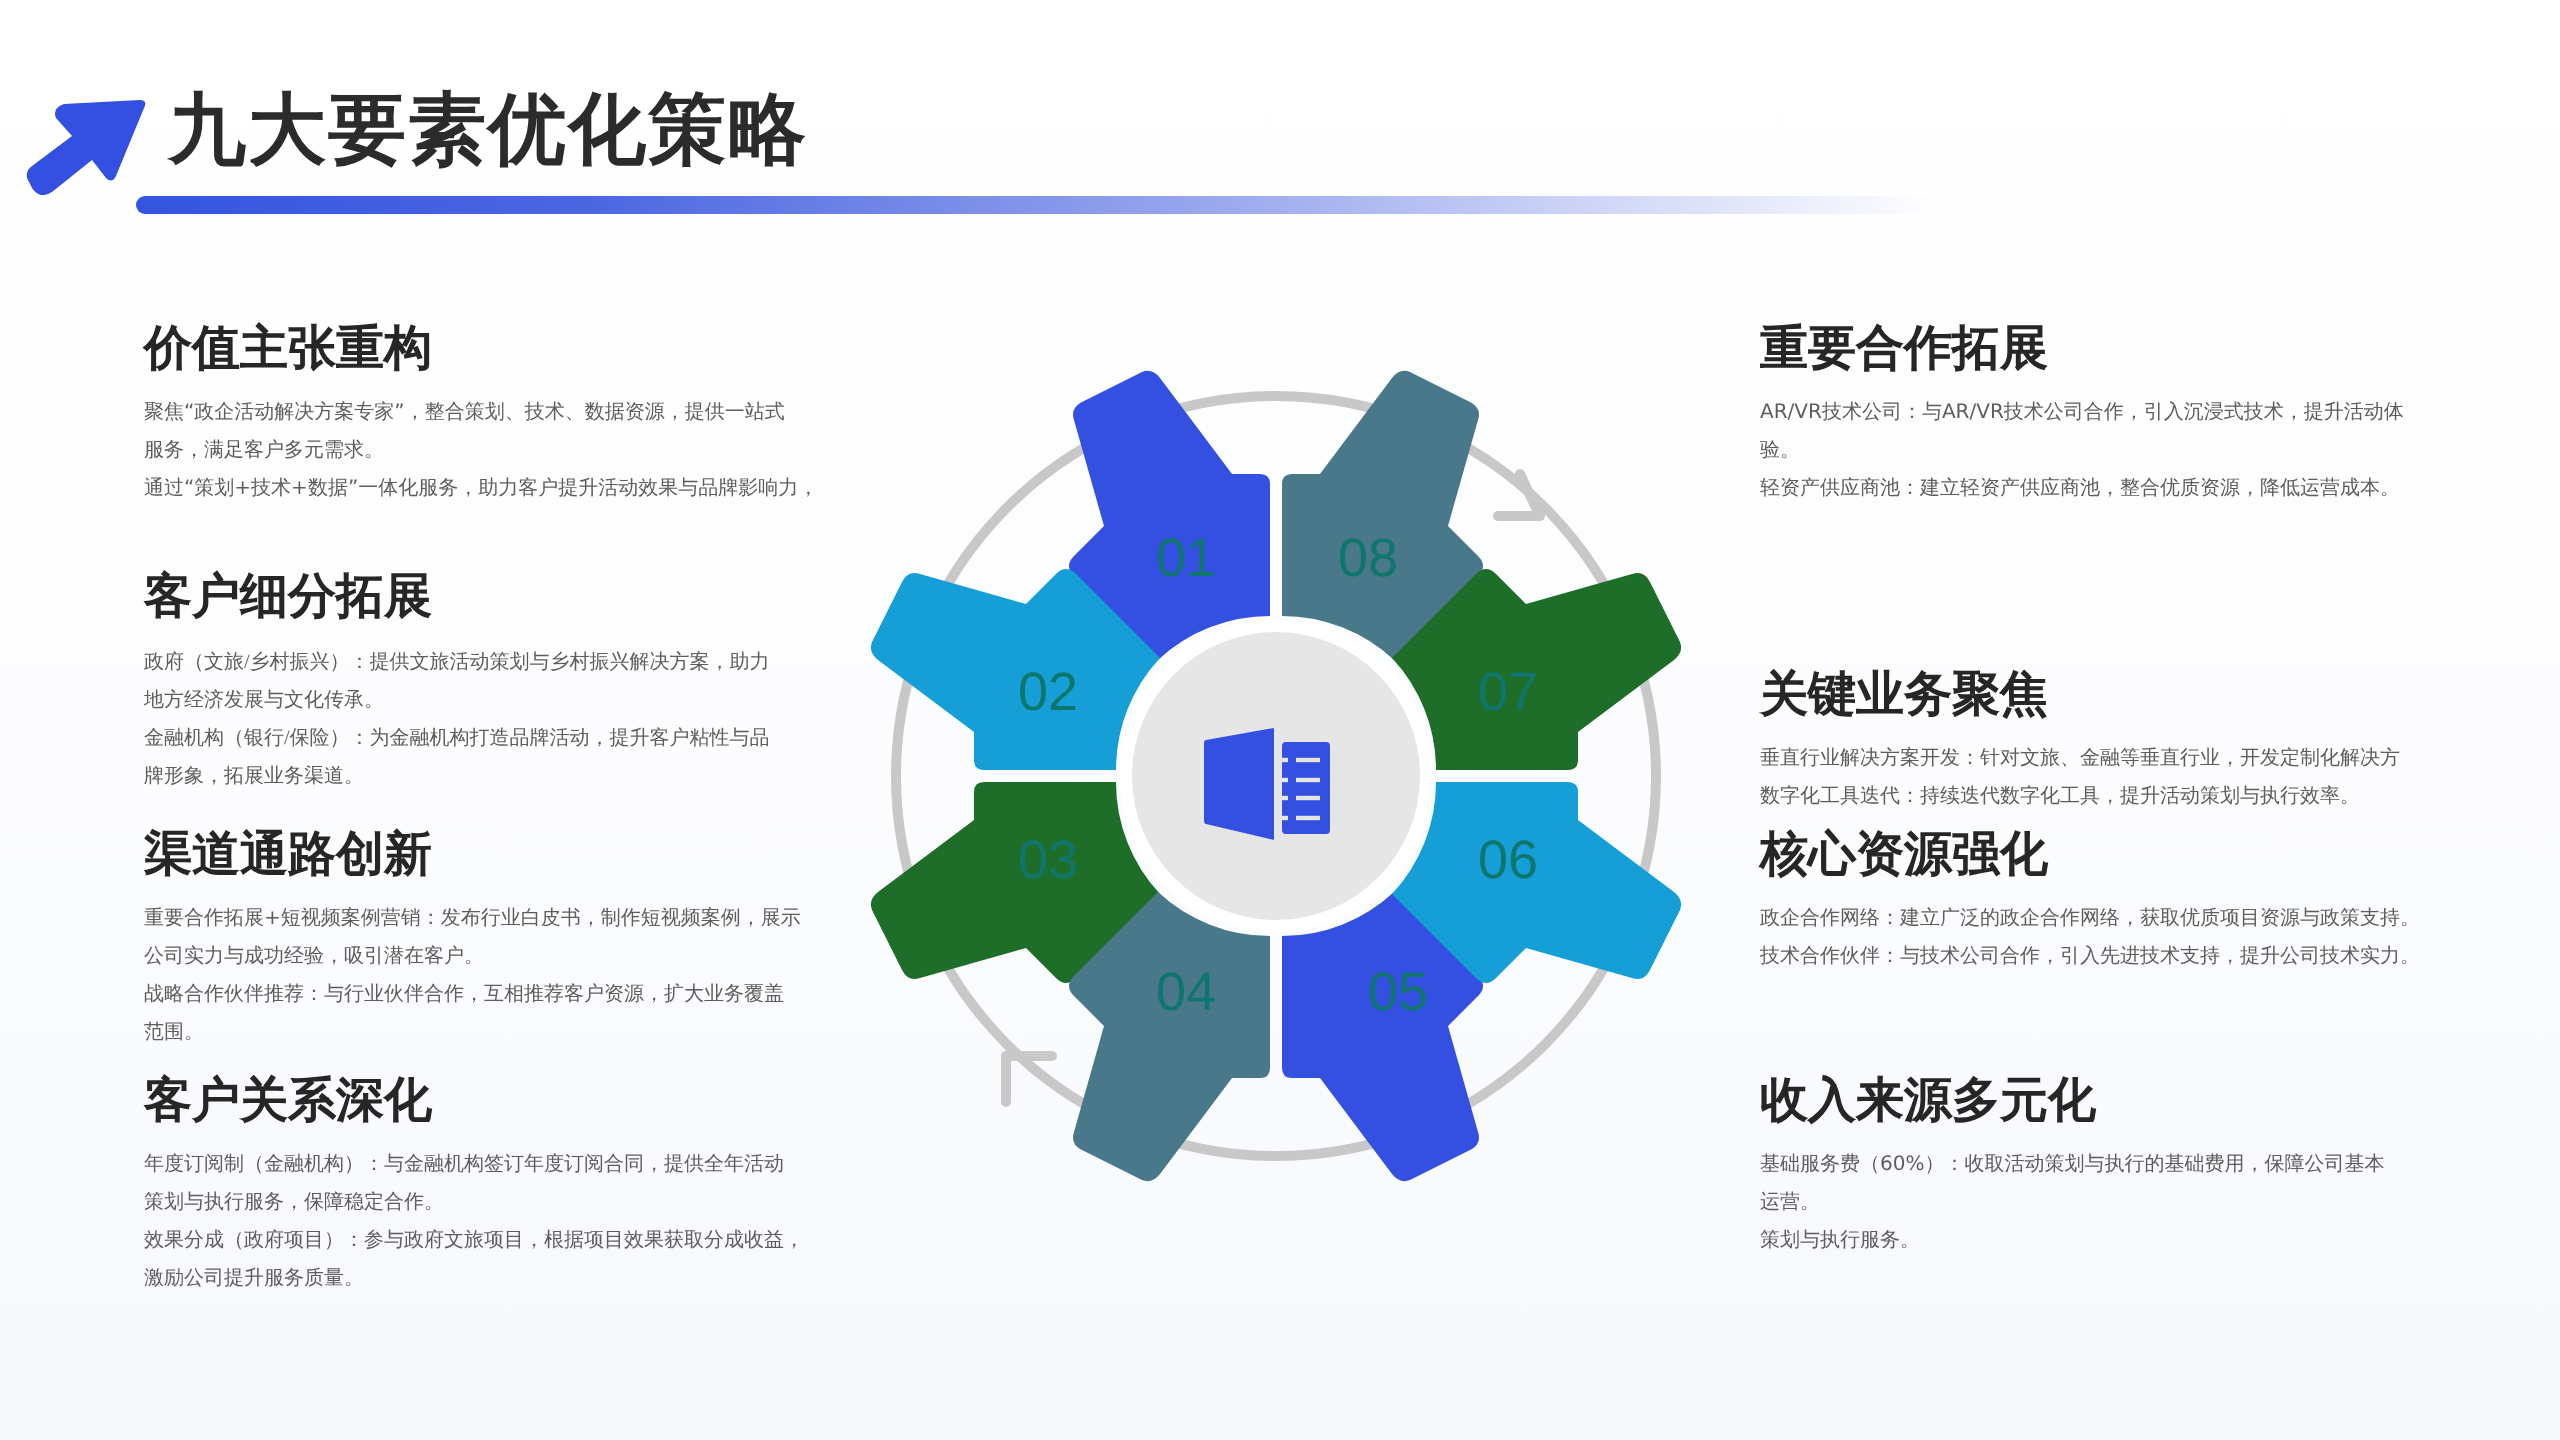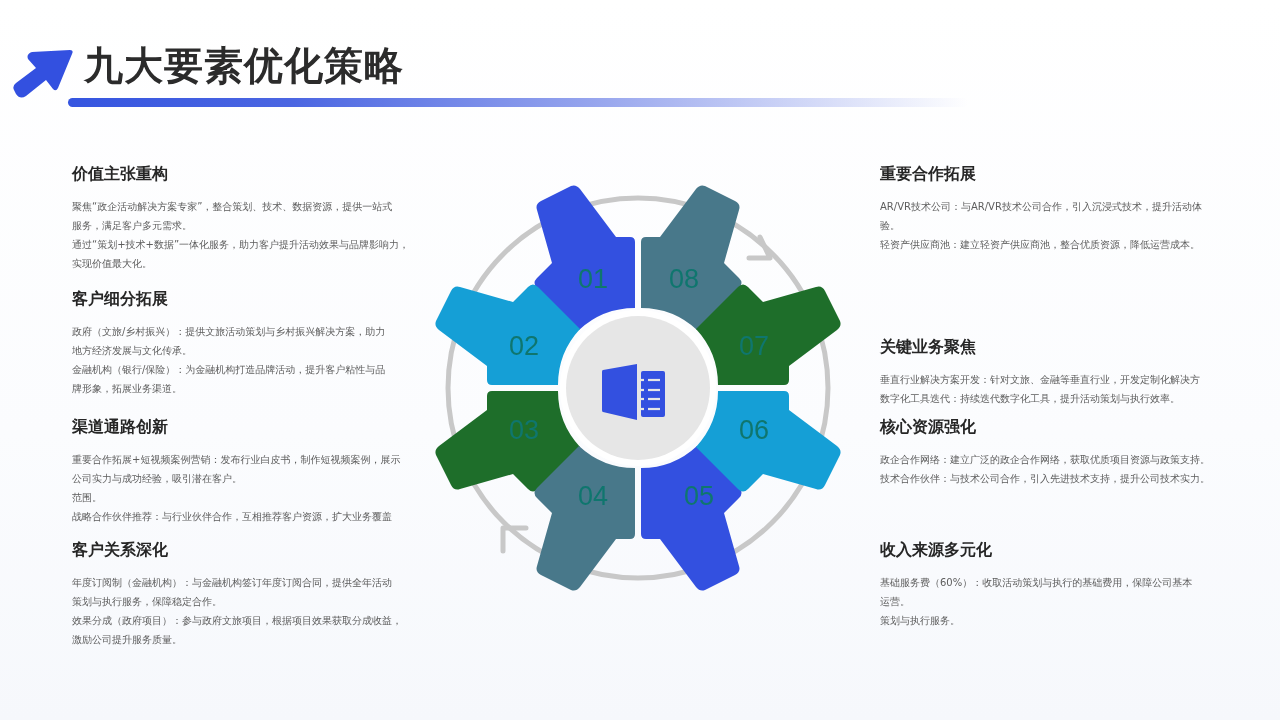--- a/index.html
+++ b/index.html
@@ -14,21 +14,21 @@
     position:absolute; left:84px; top:40px;
     font-size:39px; font-weight:bold; color:#2b2b2b; letter-spacing:1px;
     line-height:52px;
   }
   .title-bar {
     position:absolute; left:68px; top:98px; width:900px; height:9px; border-radius:5px;
     background: linear-gradient(90deg, #3555e0 0%, #4b66e2 25%, #9aa8ee 60%, rgba(255,255,255,0) 100%);
   }
   .block { position:absolute; width:350px; }
   .block h3 {
-    margin:0 0 10px 0; font-size:16px; font-weight:bold; color:#262626; line-height:26px;
+    margin:0 0 10px 0; font-size:24px; font-weight:bold; color:#262626; line-height:26px;
   }
   .block p {
     margin:0; font-size:10px; color:#5d5d5d; line-height:19px;
   }
   .diagram { position:absolute; left:0; top:0; width:1280px; height:720px; pointer-events:none; }
   .diagram .piece { pointer-events:auto; }
   .num {
     position:absolute; color:#0f766e; font-size:27px; font-family:"Liberation Sans", sans-serif;
     width:60px; text-align:center; line-height:30px; transform:translate(-50%,-50%);
   }
@@ -40,35 +40,34 @@
   <path d="M20 6 L58 4 Q62 4 60 8 L46 42 Q44 46 41 43 L34 34 L14 50 Q8 54 4 48 L2 44 Q0 40 4 37 L24 22 L16 13 Q14 8 20 6 Z" fill="#3350E0"></path>
 </svg>
 <div class="page-title">九大要素优化策略</div>
 <div class="title-bar"></div>
 
 <div class="block" style="left:72px; top:161px;">
   <h3>价值主张重构</h3>
   <p>聚焦“政企活动解决方案专家”，整合策划、技术、数据资源，提供一站式</p>
   <p>服务，满足客户多元需求。</p>
   <p>通过“策划+技术+数据”一体化服务，助力客户提升活动效果与品牌影响力，</p>
-  <p>实现价值最大化。</p>
 </div>
-<div class="block" style="left:72px; top:286px;">
+<div class="block" style="left:72px; top:286px;font-family:Liberation Serif, serif;">
   <h3>客户细分拓展</h3>
   <p>政府（文旅/乡村振兴）：提供文旅活动策划与乡村振兴解决方案，助力</p>
   <p>地方经济发展与文化传承。</p>
   <p>金融机构（银行/保险）：为金融机构打造品牌活动，提升客户粘性与品</p>
   <p>牌形象，拓展业务渠道。</p>
 </div>
 <div class="block" style="left:72px; top:414px;">
   <h3>渠道通路创新</h3>
   <p>重要合作拓展+短视频案例营销：发布行业白皮书，制作短视频案例，展示</p>
   <p>公司实力与成功经验，吸引潜在客户。</p>
+  <p>战略合作伙伴推荐：与行业伙伴合作，互相推荐客户资源，扩大业务覆盖</p>
   <p>范围。</p>
-  <p>战略合作伙伴推荐：与行业伙伴合作，互相推荐客户资源，扩大业务覆盖</p>
 </div>
 <div class="block" style="left:72px; top:537px;">
   <h3>客户关系深化</h3>
   <p>年度订阅制（金融机构）：与金融机构签订年度订阅合同，提供全年活动</p>
   <p>策划与执行服务，保障稳定合作。</p>
   <p>效果分成（政府项目）：参与政府文旅项目，根据项目效果获取分成收益，</p>
   <p>激励公司提升服务质量。</p>
 </div>
 
 <div class="block" style="left:880px; top:161px;">

